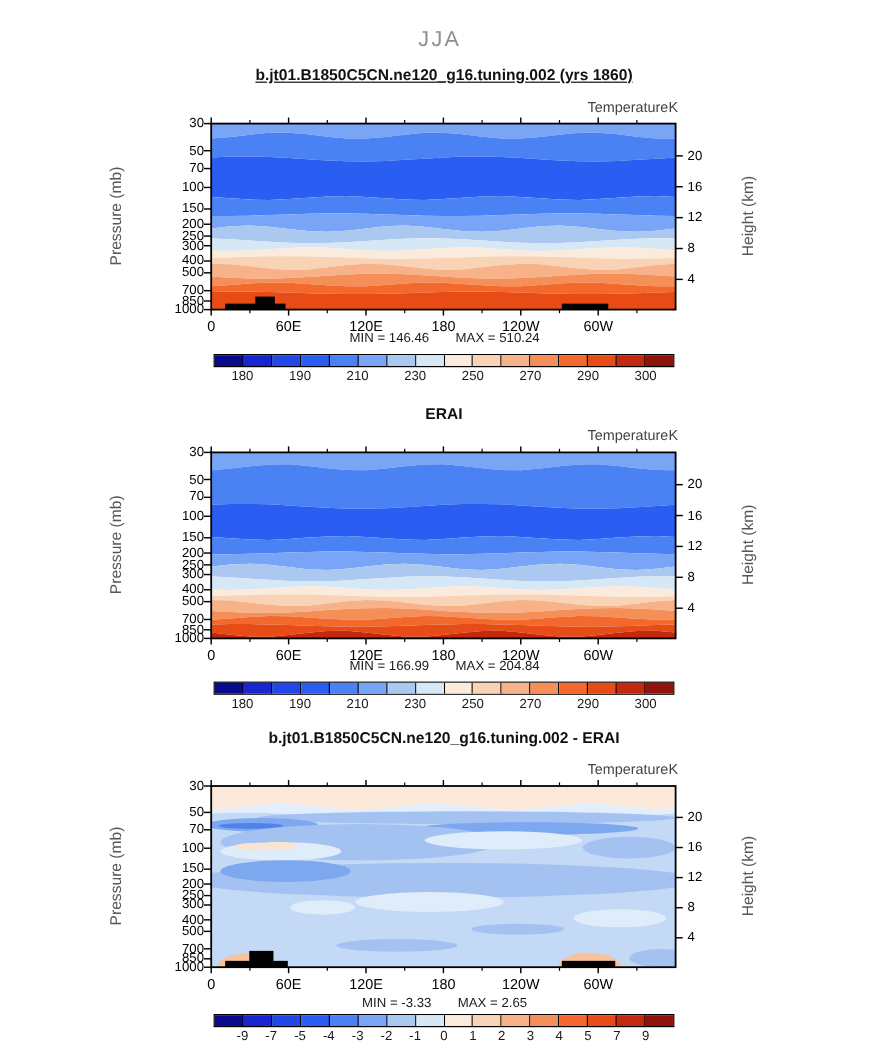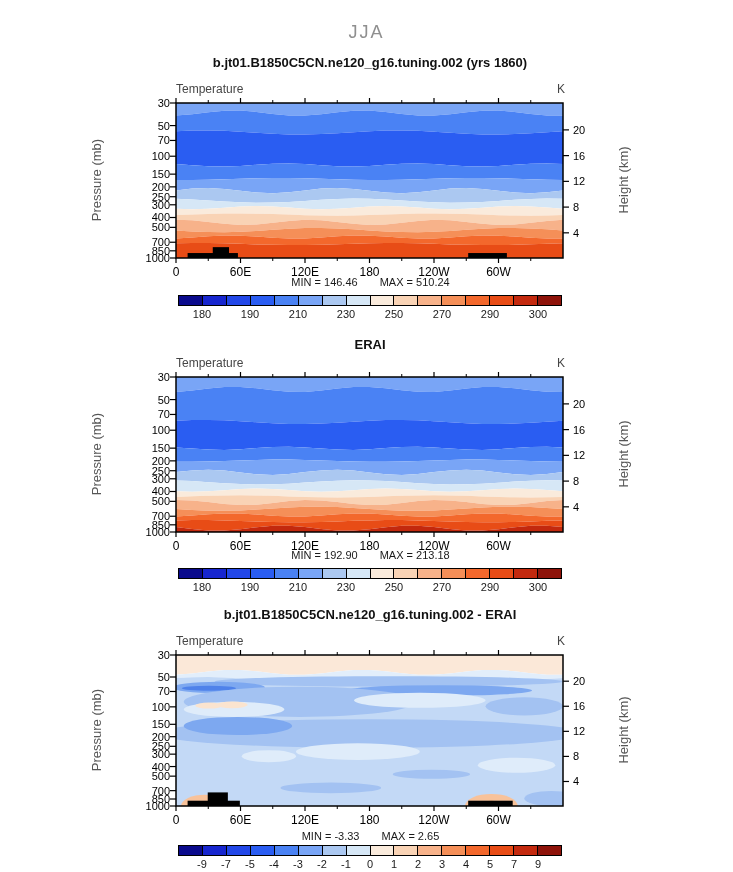--- a/index.html
+++ b/index.html
@@ -2,21 +2,21 @@
 <html><head>
 <meta charset="utf-8">
 <style>
   html,body{margin:0;padding:0;background:#fff;}
   .canvas{position:relative;width:733px;height:872px;background:#fff;
           font-family:"Liberation Sans",sans-serif;color:#000;overflow:hidden;}
   .abs{position:absolute;}
   .title-main{left:0;top:22px;width:733px;text-align:center;font-size:18px;
               color:#8f8f8f;letter-spacing:2px;}
   .panel-title{left:120px;width:500px;text-align:center;font-size:13px;font-weight:bold;color:#111;}
-  .labelrow{left:176px;width:389px;display:flex;justify-content:space-between;
+  .labelrow{left:176px;width:389px;display:flex;justify-content:flex-end;
             font-size:12px;color:#454545;}
   .plot{position:absolute;}
   .ticklabel{position:absolute;font-size:11px;white-space:nowrap;color:#000;}
   .minmax{left:176px;width:389px;display:flex;justify-content:center;gap:22px;
           font-size:11px;color:#1a1a1a;}
   .colorbar{position:absolute;}
   .cb-segs{display:flex;height:100%;border:1px solid #000;box-sizing:border-box;}
   .cb-segs div{flex:1;border-right:1px solid #000;}
   .cb-segs div:last-child{border-right:none;}
   .cb-labels{position:absolute;left:0;top:100%;width:100%;height:16px;}
@@ -25,21 +25,21 @@
        font-size:13px;color:#565656;}
 </style>
 </head>
 <body>
 
 <div class="canvas">
 
   <div class="abs title-main">JJA</div>
 
   <section>
-    <div class="abs panel-title" style="top:55px;">b.jt01.B1850C5CN.ne120_g16.tuning.002 (yrs 1860)</div>
+    <div class="abs panel-title" style="top:55px;text-decoration:underline;">b.jt01.B1850C5CN.ne120_g16.tuning.002 (yrs 1860)</div>
     <div class="abs labelrow" style="top:82px;">
       <span>Temperature</span>
       <span>K</span>
     </div>
     <div class="plot" style="left:176px;top:103px;width:387px;height:155px;"><svg width="387" height="155" style="overflow: visible;">
           <defs>
             <clipPath id="clip0">
               <rect x="0" y="0" width="387" height="155"></rect>
             </clipPath>
           </defs>
@@ -211,22 +211,22 @@
           <line x1="-6" y1="155" x2="0" y2="155" stroke="#000" stroke-width="1.2"></line>
           <line x1="387" y1="26.887115027711964" x2="393" y2="26.887115027711964" stroke="#000" stroke-width="1.2"></line>
           <line x1="387" y1="52.623878924250654" x2="393" y2="52.623878924250654" stroke="#000" stroke-width="1.2"></line>
           <line x1="387" y1="78.36064282078934" x2="393" y2="78.36064282078934" stroke="#000" stroke-width="1.2"></line>
           <line x1="387" y1="104.09740671732803" x2="393" y2="104.09740671732803" stroke="#000" stroke-width="1.2"></line>
           <line x1="387" y1="129.83417061386675" x2="393" y2="129.83417061386675" stroke="#000" stroke-width="1.2"></line>
         </svg><div class="ticklabel" style="left: -25px; top: 162px; width: 50px; text-align: center; font-size: 12px;">0</div><div class="ticklabel" style="left: 39.5px; top: 162px; width: 50px; text-align: center; font-size: 12px;">60E</div><div class="ticklabel" style="left: 104px; top: 162px; width: 50px; text-align: center; font-size: 12px;">120E</div><div class="ticklabel" style="left: 168.5px; top: 162px; width: 50px; text-align: center; font-size: 12px;">180</div><div class="ticklabel" style="left: 233px; top: 162px; width: 50px; text-align: center; font-size: 12px;">120W</div><div class="ticklabel" style="left: 297.5px; top: 162px; width: 50px; text-align: center; font-size: 12px;">60W</div><div class="ticklabel" style="left: -48px; top: -6px; width: 42px; text-align: right;">30</div><div class="ticklabel" style="left: -48px; top: 16.58px; width: 42px; text-align: right;">50</div><div class="ticklabel" style="left: -48px; top: 31.453px; width: 42px; text-align: right;">70</div><div class="ticklabel" style="left: -48px; top: 47.2191px; width: 42px; text-align: right;">100</div><div class="ticklabel" style="left: -48px; top: 65.1418px; width: 42px; text-align: right;">150</div><div class="ticklabel" style="left: -48px; top: 77.8582px; width: 42px; text-align: right;">200</div><div class="ticklabel" style="left: -48px; top: 87.7218px; width: 42px; text-align: right;">250</div><div class="ticklabel" style="left: -48px; top: 95.7809px; width: 42px; text-align: right;">300</div><div class="ticklabel" style="left: -48px; top: 108.497px; width: 42px; text-align: right;">400</div><div class="ticklabel" style="left: -48px; top: 118.361px; width: 42px; text-align: right;">500</div><div class="ticklabel" style="left: -48px; top: 133.234px; width: 42px; text-align: right;">700</div><div class="ticklabel" style="left: -48px; top: 141.816px; width: 42px; text-align: right;">850</div><div class="ticklabel" style="left: -48px; top: 149px; width: 42px; text-align: right;">1000</div><div class="ticklabel" style="left: 397px; top: 20.8871px;">20</div><div class="ticklabel" style="left: 397px; top: 46.6239px;">16</div><div class="ticklabel" style="left: 397px; top: 72.3606px;">12</div><div class="ticklabel" style="left: 397px; top: 98.0974px;">8</div><div class="ticklabel" style="left: 397px; top: 123.834px;">4</div></div>
     <div class="abs rot" style="left:96px;top:454px;">Pressure (mb)</div>
     <div class="abs rot" style="left:623px;top:454px;">Height (km)</div>
     <div class="abs minmax" style="top:549px;">
-      <span>MIN = 192.90</span>
-      <span>MAX = 213.18</span>
+      <span>MIN = 166.99</span>
+      <span>MAX = 204.84</span>
     </div>
     <div class="colorbar" style="left:178px;top:568px;width:384px;height:11px;">
         <div class="cb-segs">
           <div style="background: rgb(10, 10, 140);"></div>
           <div style="background: rgb(23, 38, 207);"></div>
           <div style="background: rgb(34, 71, 232);"></div>
           <div style="background: rgb(42, 93, 242);"></div>
           <div style="background: rgb(74, 130, 244);"></div>
           <div style="background: rgb(121, 165, 246);"></div>
           <div style="background: rgb(171, 200, 241);"></div>

